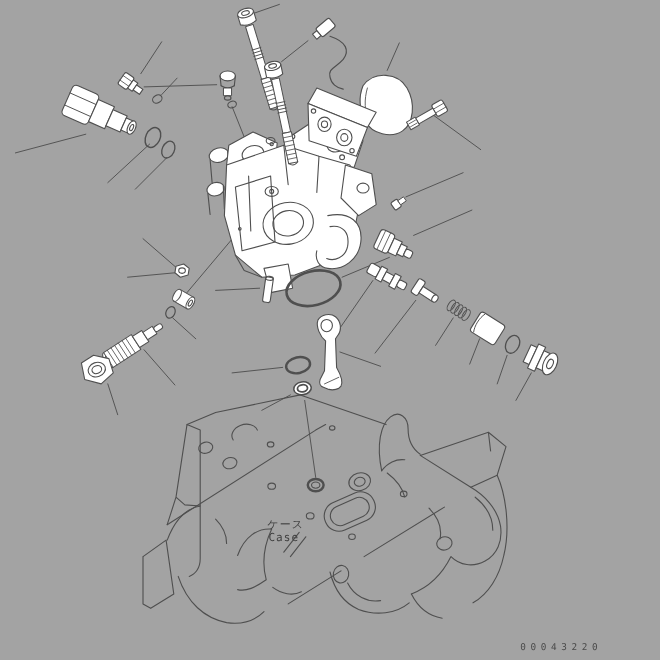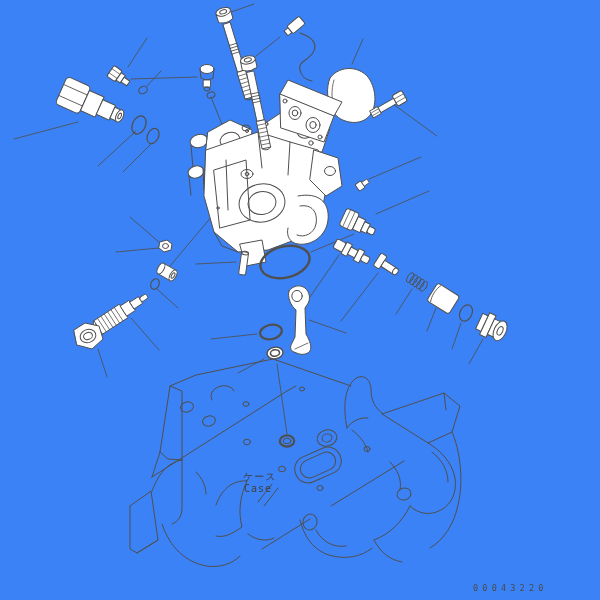--- a/index.html
+++ b/index.html
@@ -1,16 +1,16 @@
 <!DOCTYPE html>
 <html><head>
 <meta charset="utf-8">
 <style>
   html,body{margin:0;padding:0;background:#ffffff;}
-  .stage{position:relative;width:600px;height:600px;background:#3b82f6;overflow:hidden;
+  .stage{position:relative;width:600px;height:600px;background:#a3a3a3;overflow:hidden;
          font-family:"DejaVu Sans Mono","Liberation Mono",monospace;}
   svg{display:block}
   text{font-family:"DejaVu Sans Mono","Liberation Mono",monospace;}
   .lbl{font-size:10px;letter-spacing:1px;}
   .num{font-size:8.5px;letter-spacing:4.2px;}
 </style>
 </head>
 <body>
 
 <div class="stage">

